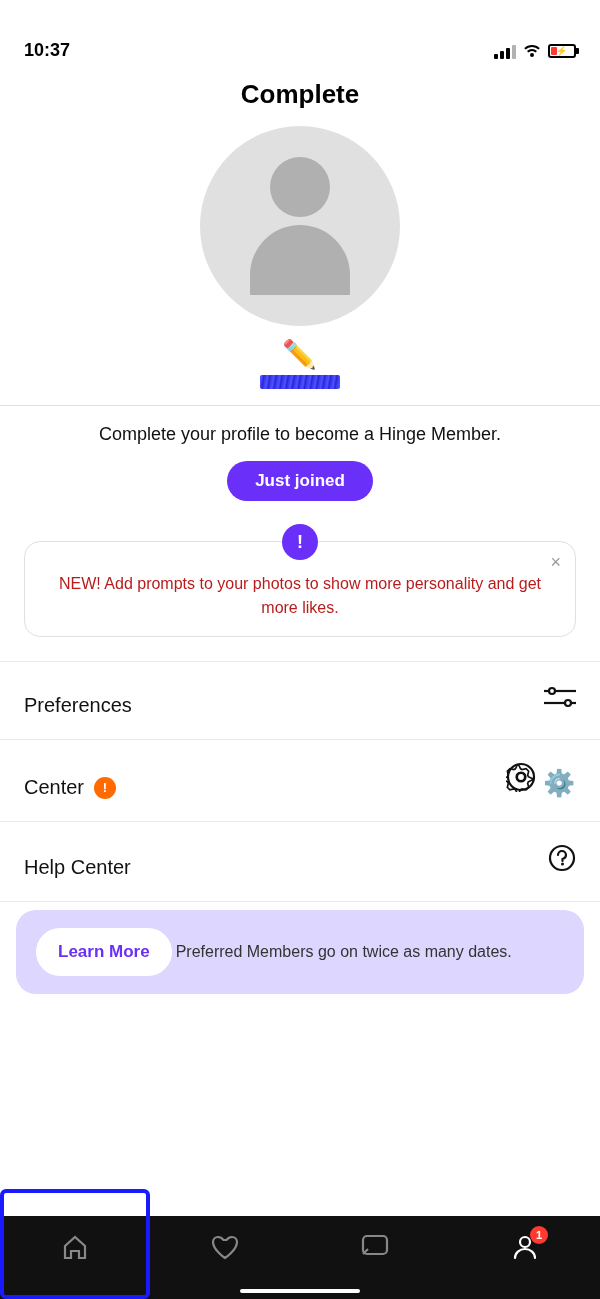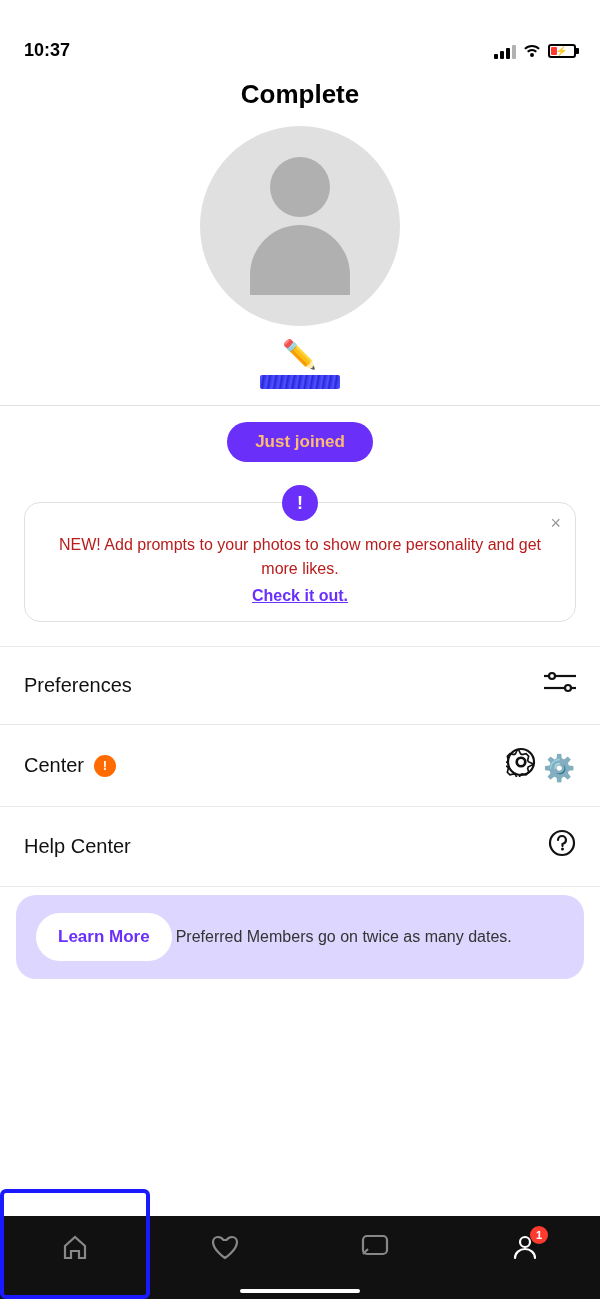--- a/index.html
+++ b/index.html
@@ -160,21 +160,21 @@
       text-align: center;
       font-size: 18px;
       color: #111;
       padding: 0 40px;
       line-height: 1.4;
       margin-bottom: 14px;
     }
 
     .badge-pill {
       background: #6B2FFA;
-      color: #fdba74;
+      color: #ffffff;
       border-radius: 30px;
       padding: 10px 28px;
       font-size: 17px;
       font-weight: 600;
       display: inline-block;
       margin-bottom: 20px;
     }
 
     
     .notif-card {
@@ -225,21 +225,21 @@
       margin-top: 6px;
     }
 
     
     .menu-section {
       margin: 8px 0;
     }
     .menu-item {
       display: flex;
       justify-content: space-between;
-      align-items: center;
+      align-items: flex-end;
       padding: 22px 24px;
       border-bottom: 1px solid #e8e8e8;
       cursor: pointer;
     }
     .menu-item:first-child {
       border-top: 1px solid #e8e8e8;
     }
     .menu-left {
       display: flex;
       align-items: center;
@@ -405,29 +405,29 @@
     </div>
   </div>
 
   <div class="edit-pencil-area">
     <span class="edit-pencil">✏️</span>
     <span class="blue-scribble-name"></span>
   </div>
 
   <div class="divider"></div>
 
+  <p class="profile-prompt">Complete your profile to become a Hinge Member.</p>
 
   <span class="badge-pill">Just joined</span>
 </div>
 
 <div class="notif-card">
   <div class="notif-icon">!</div>
   <span class="notif-close">×</span>
   <p class="notif-text">NEW! Add prompts to your photos to show more personality and get more likes.</p>
-  <a class="notif-link" href="#">Check it out.</a>
 </div>
 
 <div class="menu-section">
 
   <div class="menu-item">
     <div class="menu-left">
       <span class="menu-label">Preferences</span>
     </div>
     <span class="menu-icon">
       <svg width="32" height="26" viewBox="0 0 32 26" fill="none">

